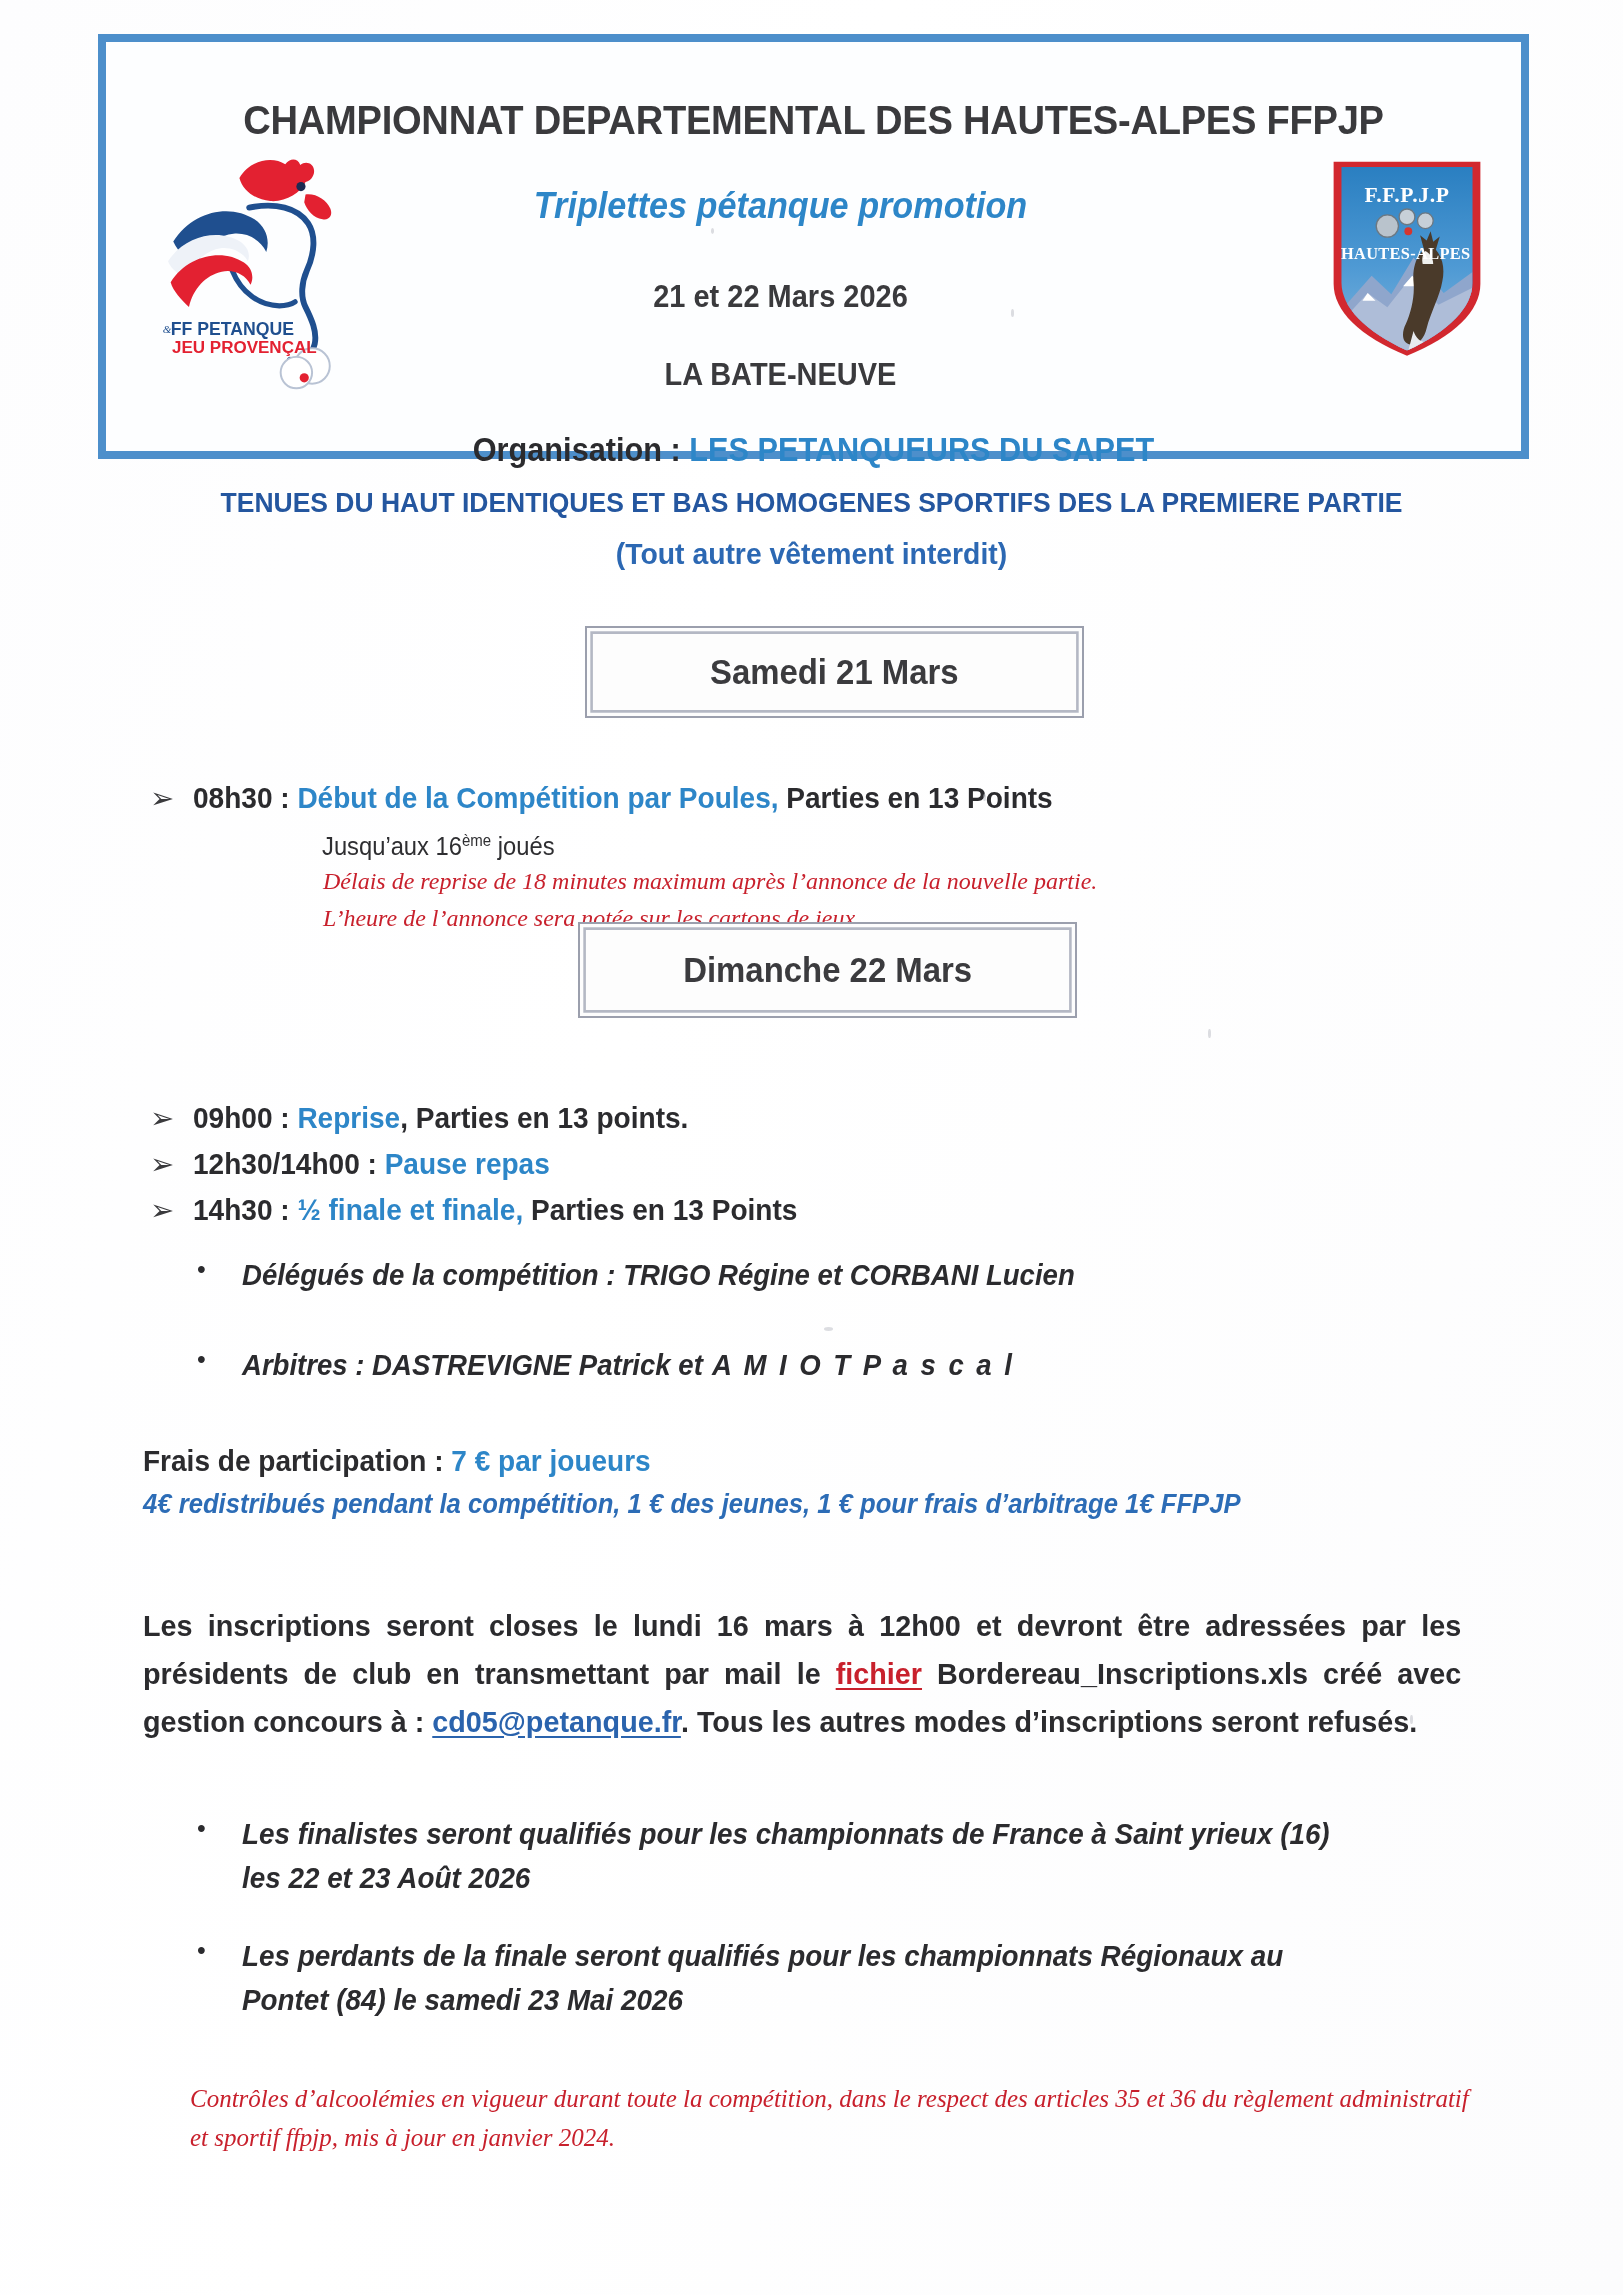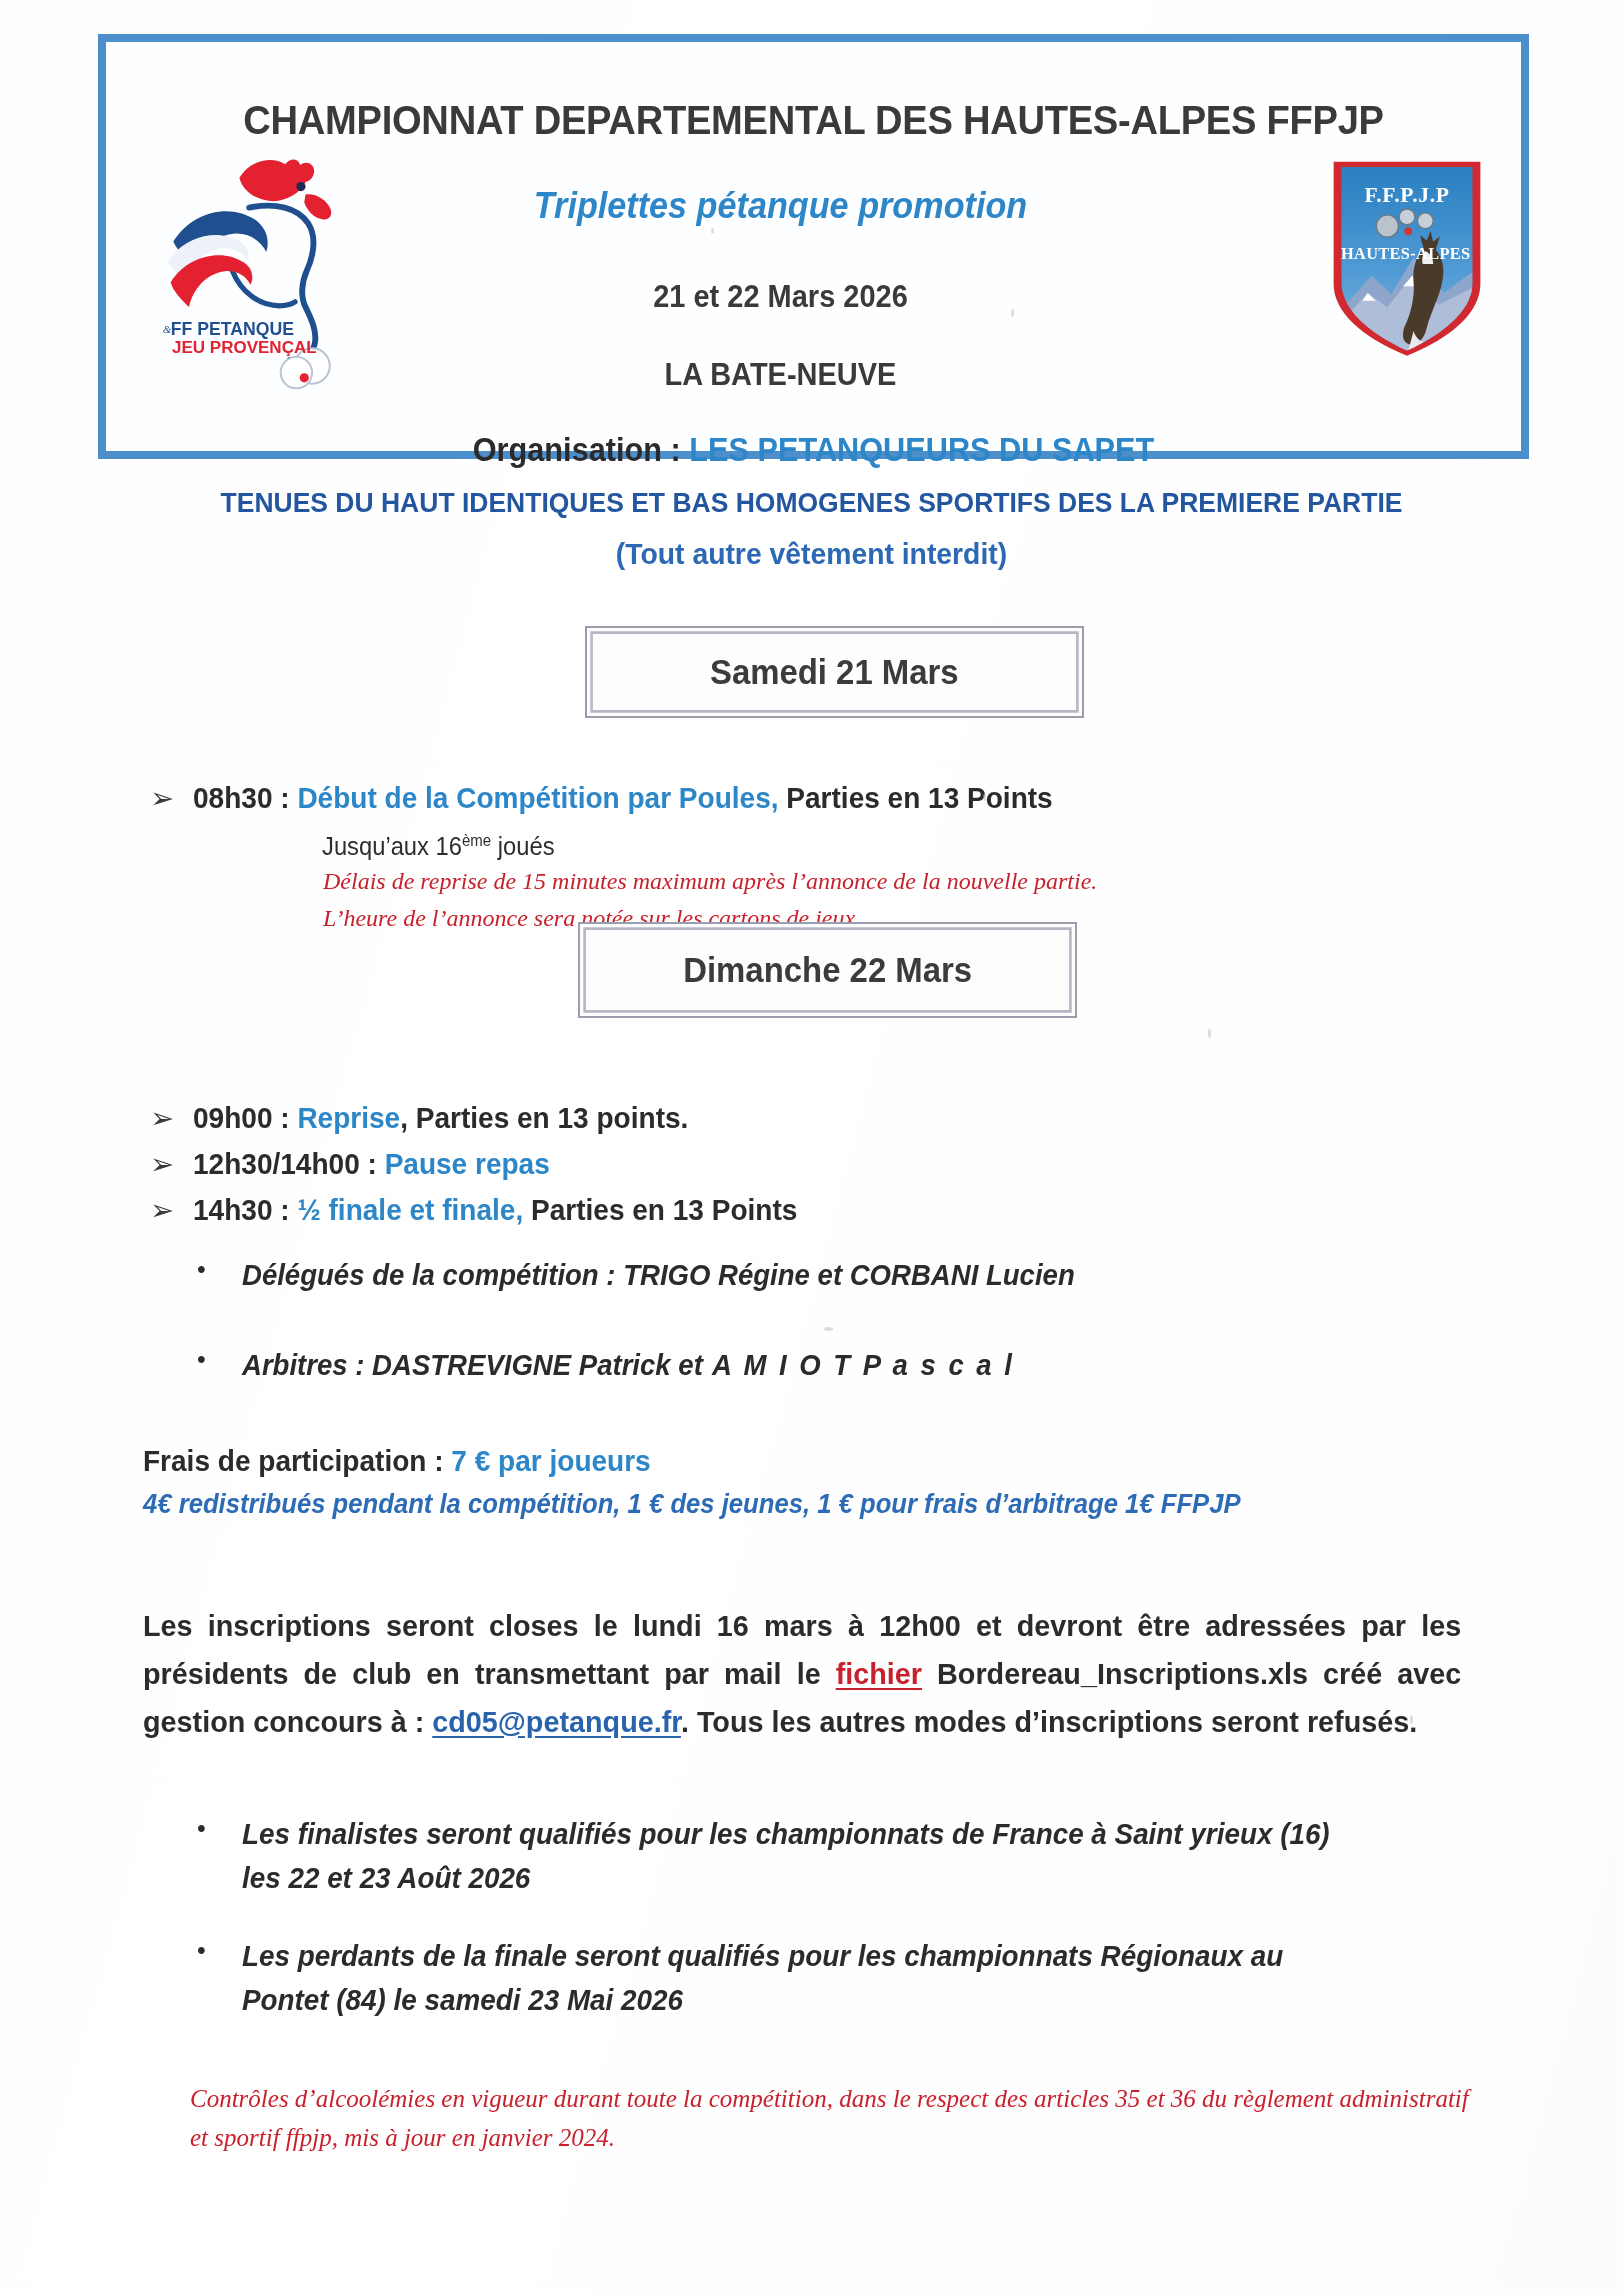--- a/index.html
+++ b/index.html
@@ -431,21 +431,21 @@
     <span class="day-label">Samedi 21 Mars</span>
   </div>
 
   <div class="sched-row" id="sat-0830">
     <span class="arrow-bullet">➢</span>
     <span class="sched-text"><span>08h30 : </span><span class="hl">Début de la Compétition par Poules,</span><span> Parties en 13 Points</span></span>
   </div>
 
   <div class="sub-note"><span>Jusqu’aux 16</span><sup>ème</sup><span> joués</span></div>
 
-  <div class="red-note" id="red-note-1">Délais de reprise de 15 minutes maximum après l’annonce de la nouvelle partie.</div>
+  <div class="red-note" id="red-note-1">Délais de reprise de 18 minutes maximum après l’annonce de la nouvelle partie.</div>
   <div class="red-note" id="red-note-2">L’heure de l’annonce sera notée sur les cartons de jeux.</div>
 
   <div class="day-box" id="box-sunday">
     <span class="day-label">Dimanche 22 Mars</span>
   </div>
 
   <div class="sched-row" id="sun-0900">
     <span class="arrow-bullet">➢</span>
     <span class="sched-text"><span>09h00 : </span><span class="hl">Reprise</span><span>, Parties en 13 points.</span></span>
   </div>

